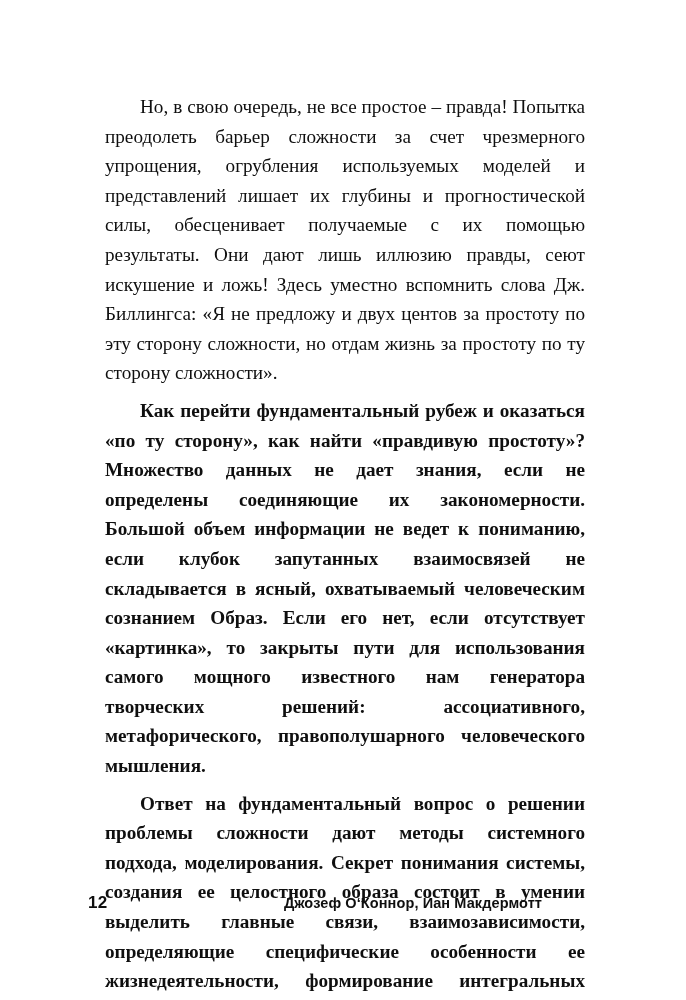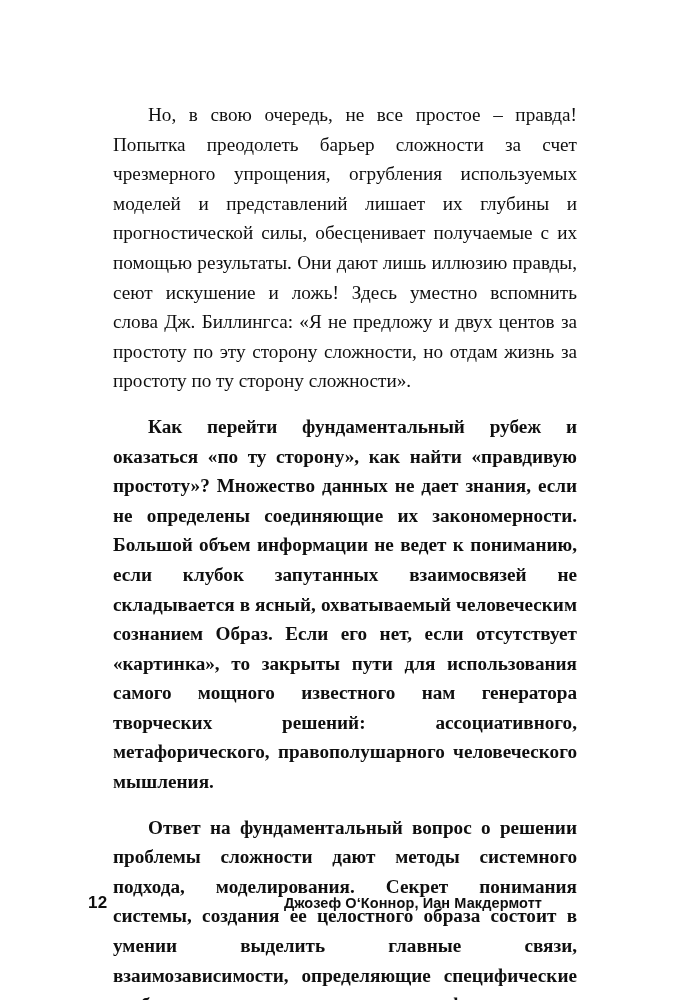--- a/index.html
+++ b/index.html
@@ -23,21 +23,21 @@
     height: 1000px;
     background: #ffffff;
   }
   .text-block {
     position: absolute;
     left: 97px;
     top: 84px;
     width: 496px;
   }
   .para {
-    margin: 16px;
+    margin: 8px;
     text-align: justify;
     text-justify: inter-word;
     font-size: 19.2px;
     line-height: 29.6px;
     color: #0f0f0f;
     hyphens: manual;
   }
   .para + .para {
     margin-top: 0;
     font-weight: bold;

